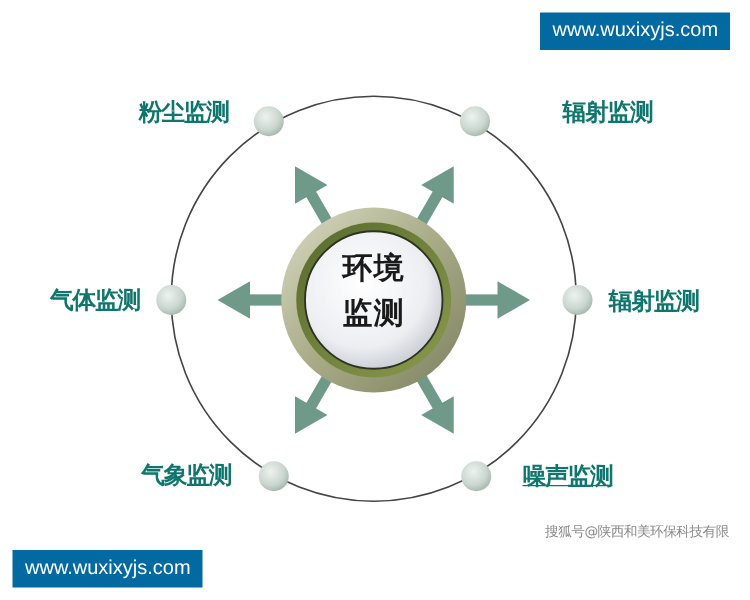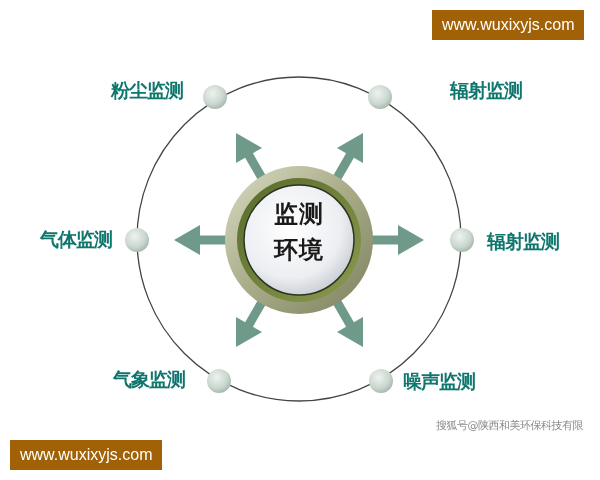--- a/index.html
+++ b/index.html
@@ -9,21 +9,21 @@
     .label {
       position: absolute; font-size: 19px; font-weight: bold; color: #0f766e;
       letter-spacing: -1px; white-space: nowrap; line-height: 22px;
     }
     .center-text {
       position: absolute; left: 249px; top: 196px; width: 100px;
       text-align: center; font-size: 24px; font-weight: bold; color: #1a1a1a;
       line-height: 36px; letter-spacing: 1px;
     }
     .watermark {
-      position: absolute; background: #a16207; color: #ffffff;
+      position: absolute; background: #0369a1; color: #ffffff;
       font-family: "Liberation Sans", sans-serif; font-size: 16px;
       line-height: 30px; padding: 0 10px; white-space: nowrap;
     }
     .source-credit {
       position: absolute; left: 396px; top: 418px; font-size: 11px;
       color: #8a8a8a; white-space: nowrap; letter-spacing: -0.5px; margin-left: 40px;
     }
   </style>
 </head>
 <body>
@@ -85,27 +85,27 @@
 
   <circle cx="215" cy="97" r="12" fill="url(#nodeGrad)"></circle>
   <circle cx="380" cy="97" r="12" fill="url(#nodeGrad)"></circle>
   <circle cx="137" cy="240" r="12" fill="url(#nodeGrad)"></circle>
   <circle cx="462" cy="240" r="12" fill="url(#nodeGrad)"></circle>
   <circle cx="219" cy="381" r="12" fill="url(#nodeGrad)"></circle>
   <circle cx="381" cy="381" r="12" fill="url(#nodeGrad)"></circle>
 </svg>
 
 <div class="center-text">
+  <div>环境</div>
   <div>监测</div>
-  <div>环境</div>
 </div>
 
 <div class="label" style="left:111px; top:79px;">粉尘监测</div>
 <div class="label" style="left:406px; top:79px;margin-left:44px;">辐射监测</div>
 <div class="label" style="left:40px; top:230px;font-family:Liberation Mono, monospace;">气体监测</div>
 <div class="label" style="left:487px; top:230px;">辐射监测</div>
 <div class="label" style="left:113px; top:370px;font-family:Liberation Mono, monospace;">气象监测</div>
-<div class="label" style="left:403px; top:370px;">噪声监测</div>
+<div class="label" style="left:418px; top:370px;text-decoration:underline;">噪声监测</div>
 
 <div class="watermark" style="left:432px; top:10px;">www.wuxixyjs.com</div>
 <div class="watermark" style="left:10px; top:440px;">www.wuxixyjs.com</div>
 
 <div class="source-credit">搜狐号@陕西和美环保科技有限</div>
 
 </body></html>

